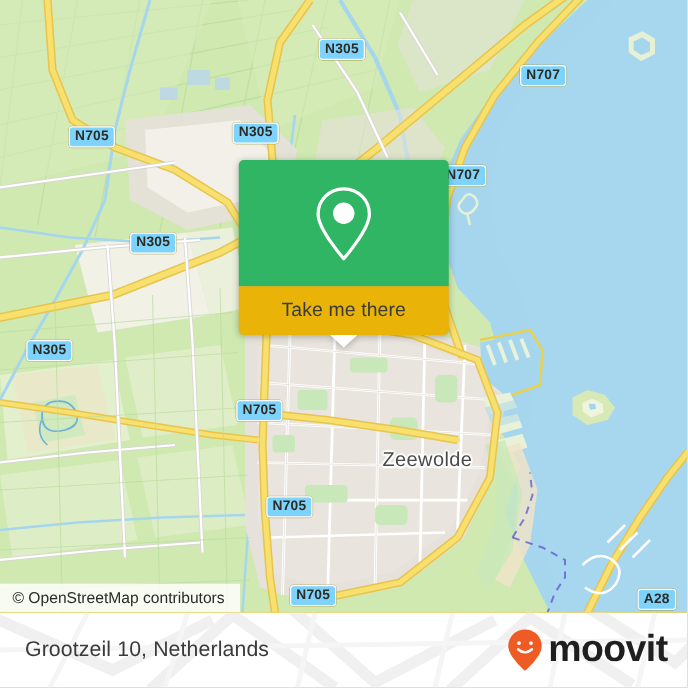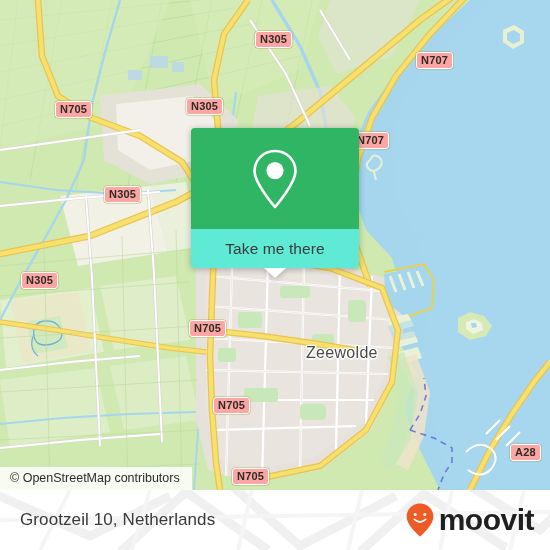--- a/index.html
+++ b/index.html
@@ -34,21 +34,21 @@
   .roadfill { stroke:#f7e06e; fill:none; stroke-linecap:round; }
   .minorcase { stroke:#d9d7d2; fill:none; }
   .minorfill { stroke:#ffffff; fill:none; }
   .stream { stroke:#a5d6ee; fill:none; }
   .hedge { stroke:#bcdd9e; fill:none; }
   .boundary { stroke:#5a57d0; fill:none; stroke-dasharray:6 5; stroke-width:1.6; opacity:.75; }
 
   
   .shield {
     position:absolute;
-    background:#fca5a5;
+    background:#7dd3fc;
     border:1.6px solid #ffffff;
     border-radius:3px;
     color:#2e2b22;
     font-size:11px;
     font-weight:bold;
     letter-spacing:.2px;
     padding:1px 4px 2px 4px;
     line-height:12px;
     box-shadow:0 0 0 .5px rgba(160,140,40,.55);
     white-space:nowrap;
@@ -76,21 +76,21 @@
     filter:drop-shadow(0 1px 3px rgba(0,0,0,.28));
   }
   #popup-head {
     height:101px;
     background:#2fb563;
     border-radius:4px 4px 0 0;
     display:flex; align-items:center; justify-content:center;
   }
   #popup-body {
     height:39px;
-    background:#5eead4;
+    background:#eab308;
     border-radius:0 0 4px 4px;
     display:flex; align-items:center; justify-content:center;
     position:relative;
   }
   #popup-body .cta {
     color:#3b3b3b;
     font-size:15.5px;
     letter-spacing:.1px;
   }
   #popup-tip {
@@ -369,23 +369,23 @@
     <div class="shield" style="left:255px; top:31px;">N305</div>
     <div class="shield" style="left:416px; top:52px;">N707</div>
     <div class="shield" style="left:186px; top:98px;">N305</div>
     <div class="shield" style="left:55px;  top:101px;">N705</div>
     <div class="shield" style="left:352px; top:132px;">N707</div>
     <div class="shield" style="left:104px; top:186px;">N305</div>
     <div class="shield" style="left:21px;  top:272px;">N305</div>
     <div class="shield" style="left:189px; top:320px;">N705</div>
     <div class="shield" style="left:213px; top:397px;">N705</div>
     <div class="shield" style="left:232px; top:468px;">N705</div>
-    <div class="shield" style="left:510px; top:444px;">A28</div>
-
-    <div class="place-label" style="left:306px; top:344px;text-align:right;">Zeewolde</div>
+    <div class="shield" style="left:510px; top:471px;">A28</div>
+
+    <div class="place-label" style="left:306px; top:360px;text-align:right;">Zeewolde</div>
 
     <div id="popup">
       <div id="popup-head">
         <svg width="52" height="64" viewBox="0 0 52 64">
           <path d="M26 4 C14.5 4 5.5 13 5.5 24.3 C5.5 36.5 26 60 26 60 C26 60 46.5 36.5 46.5 24.3 C46.5 13 37.5 4 26 4 Z" fill="none" stroke="#ffffff" stroke-width="2.6" stroke-linejoin="round"></path>
           <circle cx="26" cy="23.6" r="8.6" fill="#ffffff"></circle>
         </svg>
       </div>
       <div id="popup-body">
         <span class="cta">Take me there</span>

